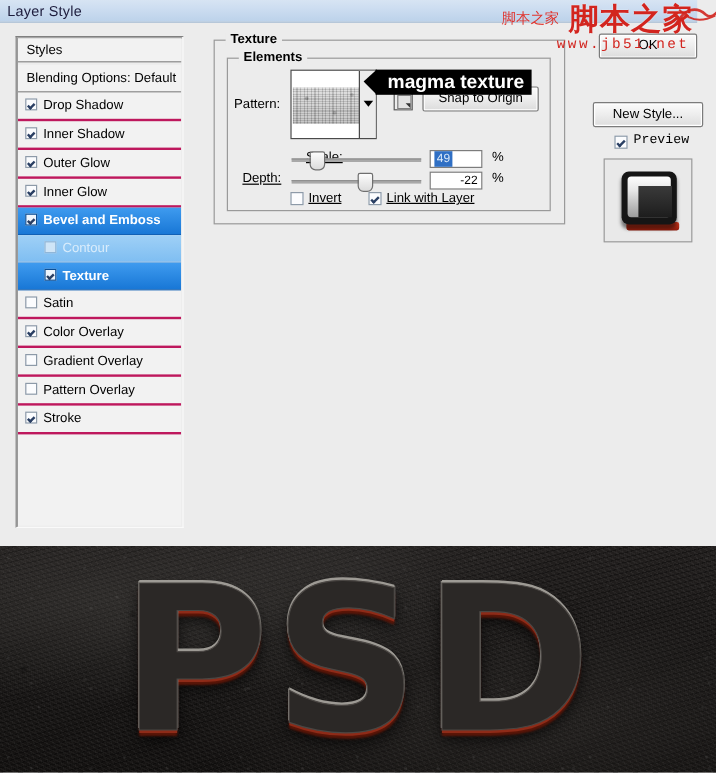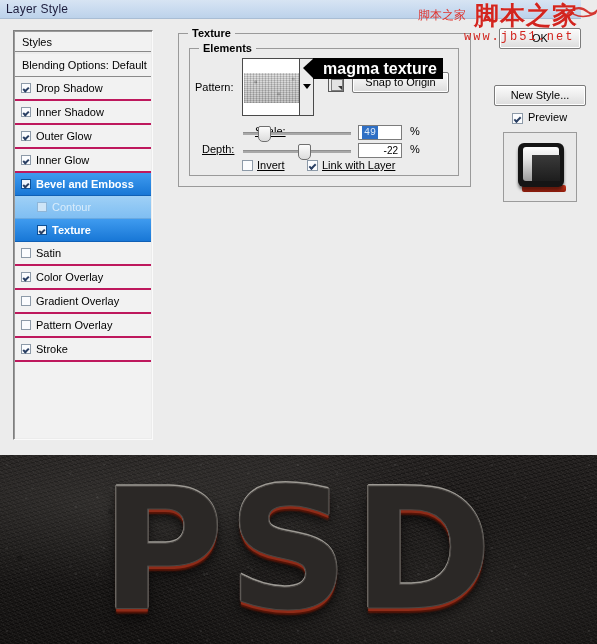--- a/index.html
+++ b/index.html
@@ -146,21 +146,21 @@
     background:linear-gradient(to bottom,#fcfcfc,#dcdcdc);
     border:1px solid #6f6f6f;border-radius:2px 2px 5px 5px;
   }
   .num-field{
     position:absolute;width:44px;height:15px;
     background:#fff;border:1px solid #7c7c7c;
     box-sizing:border-box;font-size:10px;line-height:13px;
     text-align:right;padding-right:3px;color:#000;
   }
   .num-field.selected{
-    text-align:left;padding-left:3px;font-family:Liberation Mono, monospace;
+    text-align:left;padding-left:3px;
   }
   .num-field.selected .selbox{
     display:inline-block;background:#2f6fc4;color:#dbe9f8;padding:0 2px;
   }
   .pct{position:absolute;font-size:11px;}
   .chk{
     position:absolute;width:11px;height:11px;
     border:1px solid #8d9aa8;background:#fbfcfe;box-sizing:border-box;
   }
   .chk.on::after{
@@ -180,21 +180,21 @@
     content:"";position:absolute;left:-10px;top:0px;
     border-top:10px solid transparent;border-bottom:11px solid transparent;
     border-right:11px solid #000;
   }
 
   
   #ok-btn{position:absolute;left:499px;top:28px;width:82px;height:21px;line-height:19px;}
   #cancel-btn{position:absolute;left:494px;top:57px;width:92px;height:21px;line-height:19px;}
   #newstyle-btn{position:absolute;left:494px;top:85px;width:92px;height:21px;line-height:19px;}
   #preview-chk{position:absolute;left:512px;top:113px;}
-  #preview-lbl{position:absolute;left:528px;top:111px;font-size:11px;}
+  #preview-lbl{position:absolute;left:528px;top:111px;font-size:11px;font-family:Liberation Mono, monospace;}
 
   .preview-box{
     position:absolute;left:503px;top:132px;width:74px;height:70px;
     border:1px solid #9b9b9b;background:#e9e9e9;box-sizing:border-box;
   }
   .pv-shape{
     position:absolute;left:14px;top:10px;width:46px;height:44px;
   }
   .pv-outer{
     position:absolute;left:0;top:0;width:46px;height:44px;

